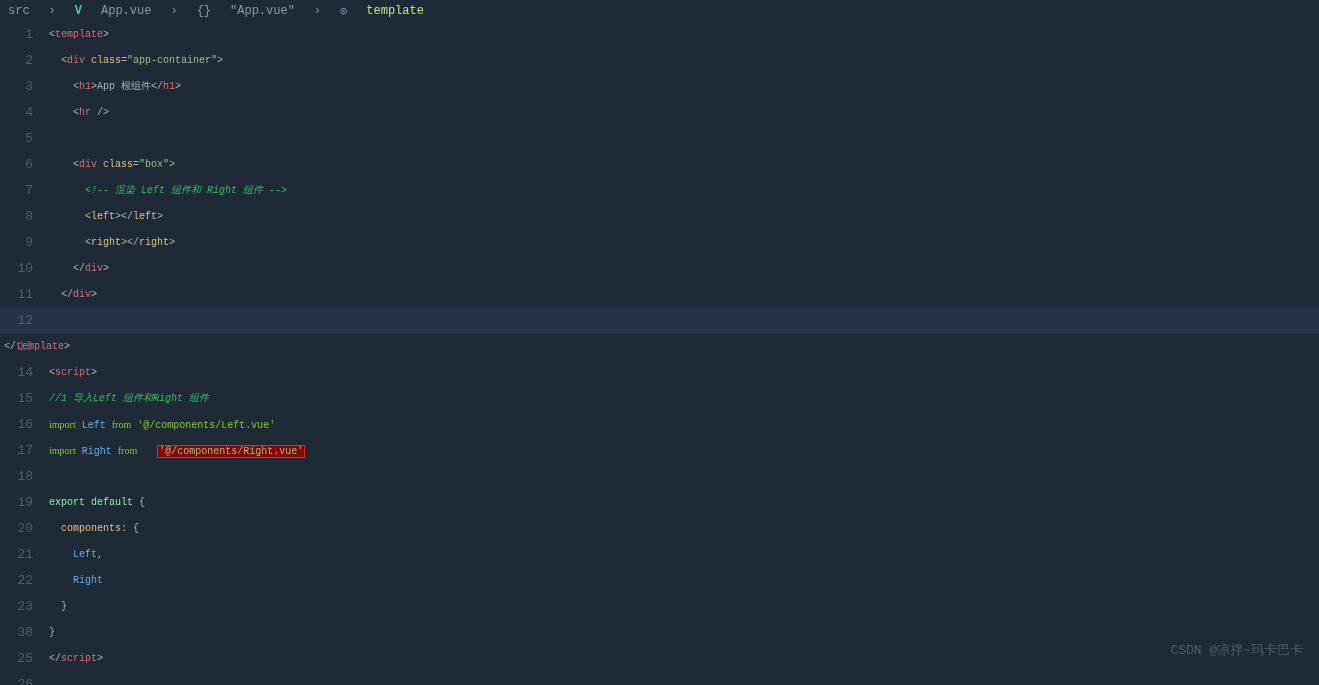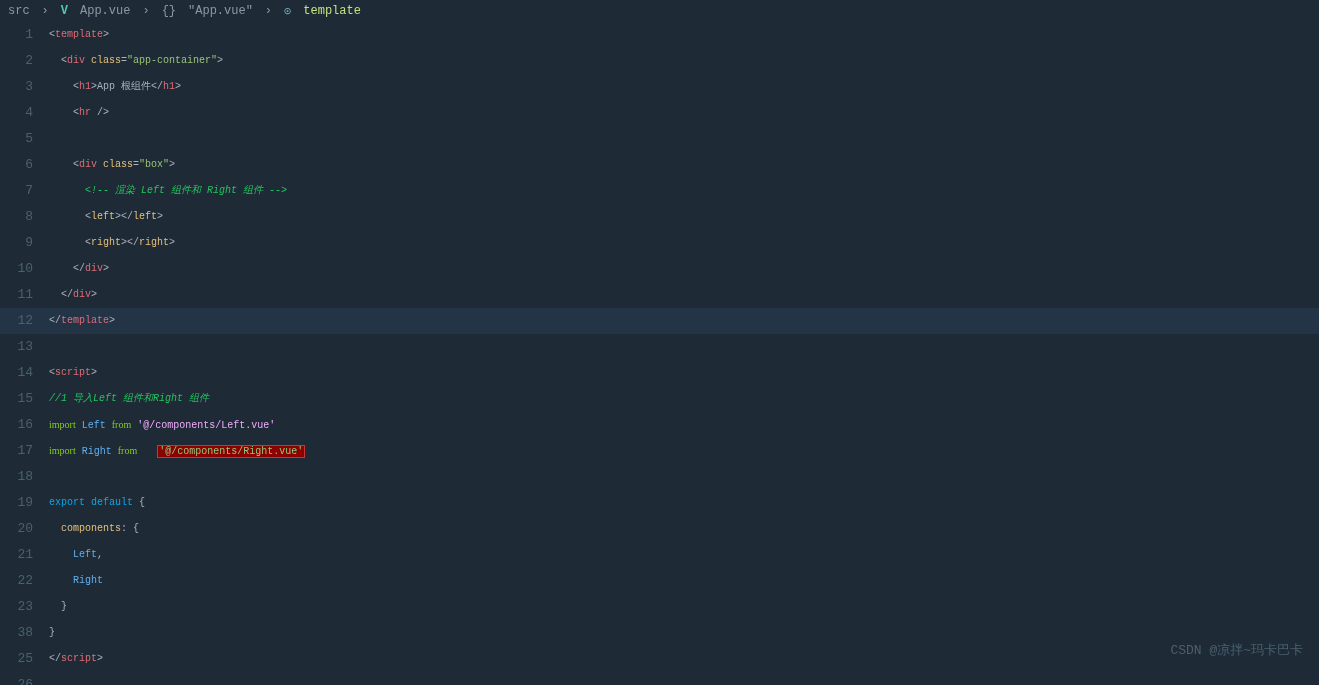--- a/index.html
+++ b/index.html
@@ -13,40 +13,41 @@
       overflow: hidden;
     }
     .breadcrumb-bar {
       display: flex;
       align-items: center;
       padding: 2px 8px;
       background-color: #1e2a35;
       color: #8899aa;
       font-size: 12px;
       height: 22px;
-      gap: 12px;
+      gap: 19px;
     }
     .breadcrumb-bar span { color: #8899aa; }
     .breadcrumb-bar .bc-arrow { color: #8899aa; }
     .breadcrumb-bar .bc-file { color: #8899aa; text-align: center; }
     .breadcrumb-bar .bc-template { color: #c5e07e; }
     .editor-area {
       display: flex;
       flex-direction: column;
       height: calc(685px - 22px);
       overflow-y: auto;
     }
     .code-line {
       display: flex;
       align-items: stretch;
       min-height: 26px;
       line-height: 26px;
     }
     .code-line.active-line {
       background-color: #243447;
+      flex-direction: column;
     }
     .line-number {
       width: 45px;
       min-width: 45px;
       text-align: right;
       padding-right: 12px;
       color: #4a6070;
       user-select: none;
       font-size: 13px;
     }
@@ -55,24 +56,24 @@
       padding-left: 4px;
       white-space: pre;
       font-size: 10px;
     }
     
     .tag { color: #e06c75; }
     .attr-name { color: #e5c07b; }
     .attr-value { color: #98c379; }
     .punct { color: #abb2bf; }
     .comment { color: #22c55e; font-style: italic; }
-    .keyword { color: #0ea5e9; }
+    .keyword { color: #86efac; }
     .import-kw { color: #84cc16; font-family: Liberation Serif, serif; }
     .identifier { color: #61afef; }
-    .string { color: #f0abfc; }
+    .string { color: #84cc16; }
     .string-highlight {
       background-color: #8b0000;
       color: #98c379;
       border: 1px solid #cc3333;
       padding: 0 1px;
       margin-left: 14px;
     }
     .plain { color: #abb2bf; margin-top: 29px; }
     .component { color: #e5c07b; }
     .bottom-right {

